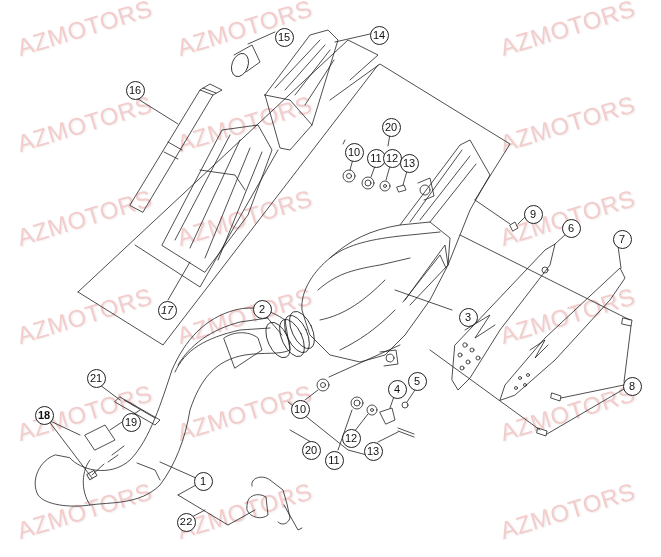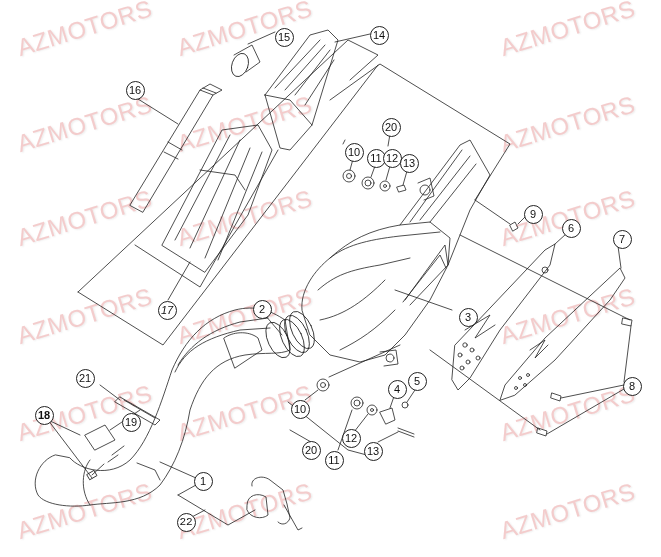--- a/index.html
+++ b/index.html
@@ -236,16 +236,16 @@
       <div class="callout" style="left: 408px; top: 162px;">13</div>
       <div class="callout" style="left: 372px; top: 450px;">13</div>
       <div class="callout" style="left: 378px; top: 34px;">14</div>
       <div class="callout" style="left: 283px; top: 12px; margin-top: 16px;">15</div>
       <div class="callout" style="left: 134px; top: 89px;">16</div>
       <div class="callout" style="left: 166px; top: 309px; font-style: italic;">17</div>
       <div class="callout" style="left: 43px; top: 414px; font-weight: bold;">18</div>
       <div class="callout" style="left: 130px; top: 421px;">19</div>
       <div class="callout" style="left: 390px; top: 126px;">20</div>
       <div class="callout" style="left: 310px; top: 449px;">20</div>
-      <div class="callout" style="left: 84px; top: 377px;">21</div>
+      <div class="callout" style="left: 95px; top: 377px;">21</div>
       <div class="callout" style="left: 185px; top: 521px; font-family: Liberation Mono, monospace;">22</div>
     </div>
 </div>
 
 </body></html>

